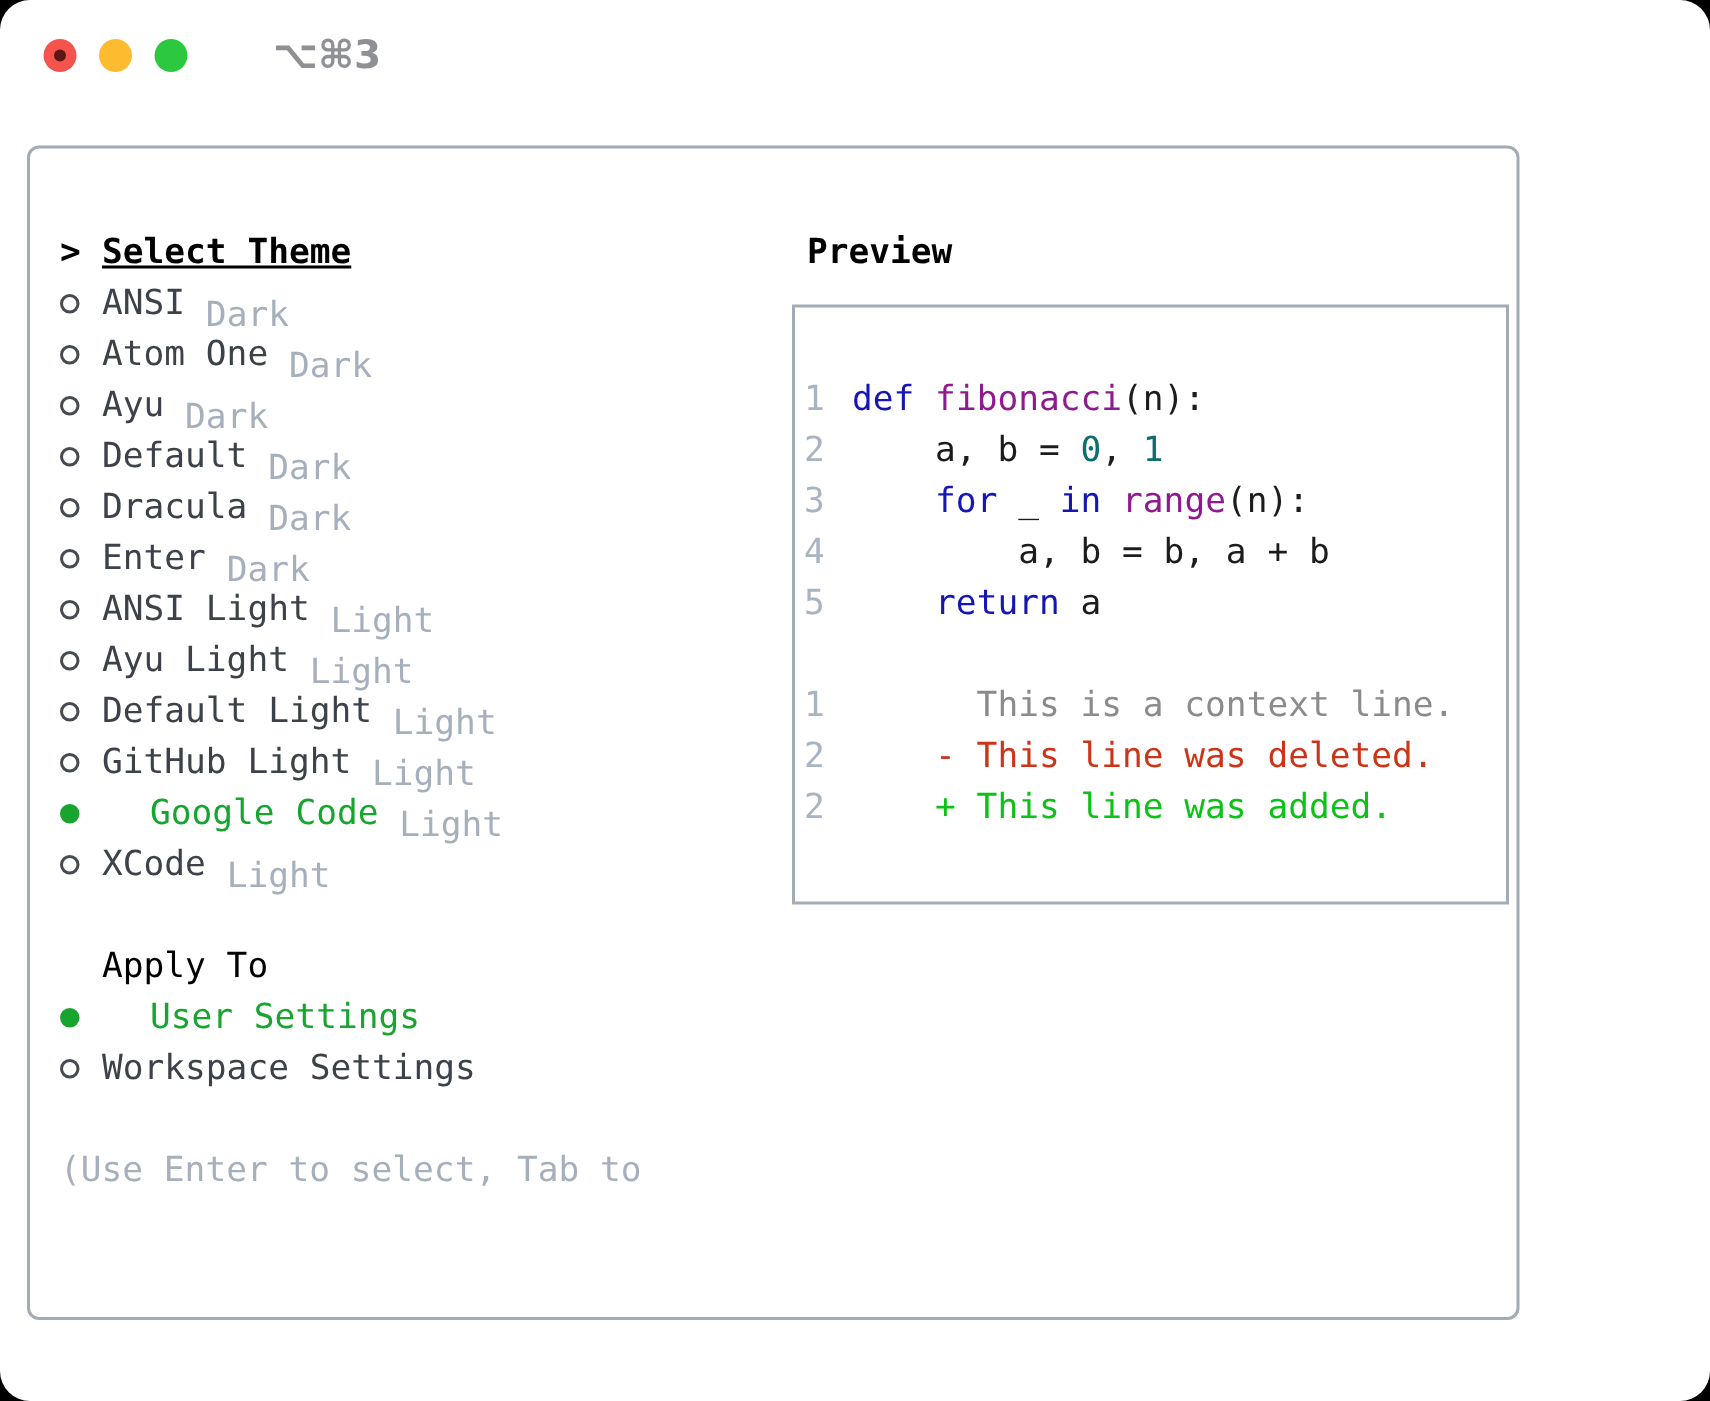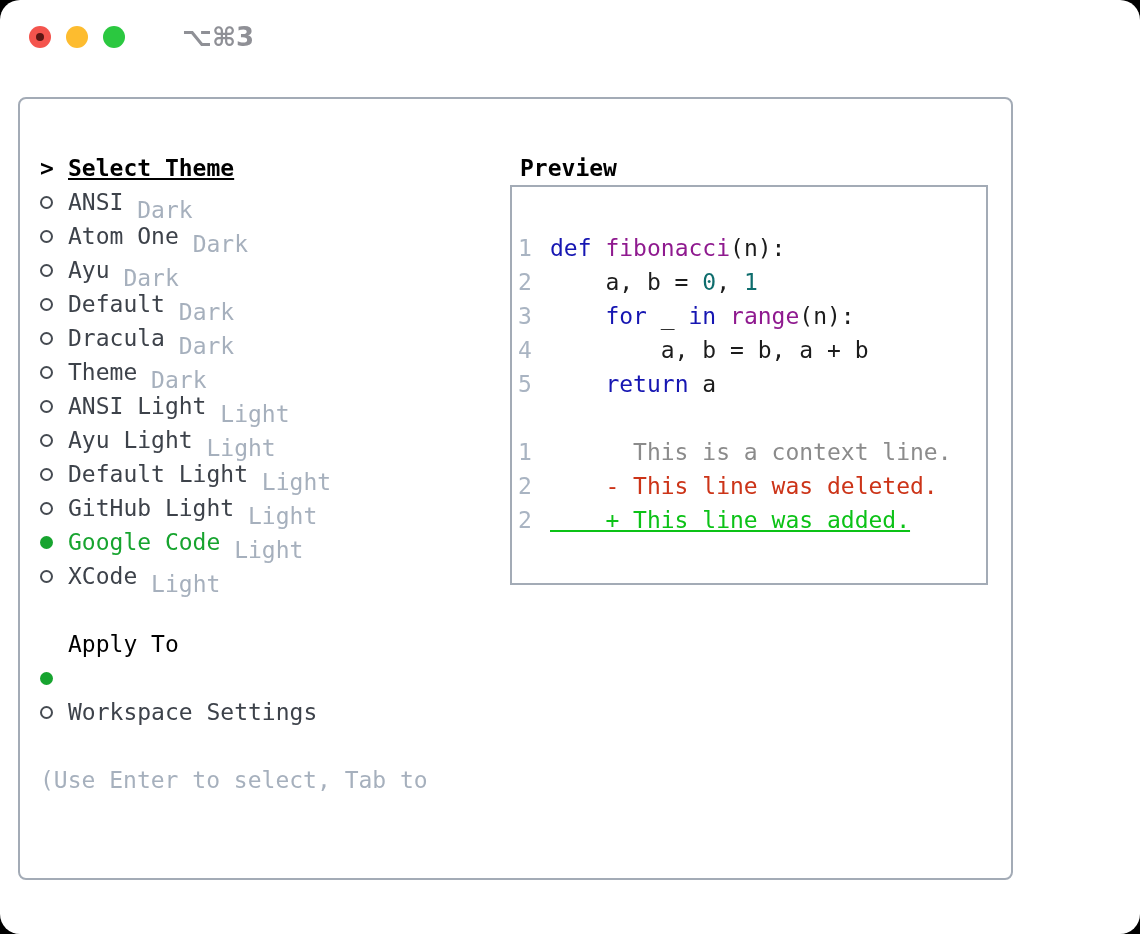--- a/index.html
+++ b/index.html
@@ -27,38 +27,38 @@
 
   
   .left-col{position:absolute;left:20px;top:52px;}
   .bullet{width:28px;flex:0 0 28px;display:inline-flex;align-items:center;}
   .caret{font-weight:bold;color:#000;}
   .dot{width:13px;height:13px;box-sizing:border-box;border-radius:50%;border:2px solid #464b52;}
   .dot.sel{border:none;background:var(--accent-green,#17a42f);}
   .header-label{font-weight:bold;color:var(--heading,#000);text-decoration:underline;}
   .apply-label{color:var(--heading,#000);}
   .tname{color:var(--text-dark,#3d424a);}
-  .tname.selname{color:var(--accent-green,#17a42f);}
+  .tname.selname{color:var(--accent-green,#17a42f);margin-left:32px;}
   .variant{color:var(--muted,#a6b0bd);margin-top:16px;}
   .help-line{color:var(--muted,#a6b0bd);}
 
   
-  .right-col{position:absolute;left:482px;top:52px;}
+  .right-col{position:absolute;left:500px;top:52px;}
   .preview-title{font-weight:bold;color:var(--heading,#000);margin-left:18px;}
-  .preview-box{width:478px;height:400px;box-sizing:border-box;margin-left:8px;
+  .preview-box{width:478px;height:400px;box-sizing:border-box;margin-left:8px;margin-top:18px;
                border:2px solid var(--border,#a3abb6);padding:44px 0 0 6px;overflow:hidden;}
   .pline{height:34px;line-height:34px;white-space:pre;font-size:23px;}
   .ln{display:inline-block;width:24px;margin-right:8px;color:var(--line-number,#a9b4c2);}
   .tok-pln{color:var(--code-plain,#1c1c1c);}
   .tok-kwd{color:var(--code-keyword,#1616b2);}
   .tok-fn{color:var(--code-function,#8f1a8f);}
   .tok-lit{color:var(--code-literal,#0e6d6d);}
   .diff-ctx{color:var(--diff-context,#8b8b8b);}
   .diff-del{color:var(--diff-deleted,#cc3418);text-align:center;}
-  .diff-add{color:var(--diff-added,#0cc217);text-decoration:underline;}
+  .diff-add{color:var(--diff-added,#0cc217);}
 </style>
 </head>
 <body>
 
 <div class="screen">
   <div class="window">
 
     <div class="titlebar">
       <span class="light red">
         <span class="reddot"></span>
@@ -75,38 +75,38 @@
           <span class="bullet caret">&gt;</span>
           <span class="header-label">Select Theme</span>
         </div>
 
         <div id="theme-list">
             <div class="row"><span class="bullet"><span class="dot"></span></span><span class="tname">ANSI</span><span class="variant"> Dark</span></div>
             <div class="row"><span class="bullet"><span class="dot"></span></span><span class="tname">Atom One</span><span class="variant"> Dark</span></div>
             <div class="row"><span class="bullet"><span class="dot"></span></span><span class="tname">Ayu</span><span class="variant"> Dark</span></div>
             <div class="row"><span class="bullet"><span class="dot"></span></span><span class="tname">Default</span><span class="variant"> Dark</span></div>
             <div class="row"><span class="bullet"><span class="dot"></span></span><span class="tname">Dracula</span><span class="variant"> Dark</span></div>
-            <div class="row"><span class="bullet"><span class="dot"></span></span><span class="tname">Theme</span><span class="variant"> Dark</span></div>
+            <div class="row"><span class="bullet"><span class="dot"></span></span><span class="tname">Enter</span><span class="variant"> Dark</span></div>
             <div class="row"><span class="bullet"><span class="dot"></span></span><span class="tname">ANSI Light</span><span class="variant"> Light</span></div>
             <div class="row"><span class="bullet"><span class="dot"></span></span><span class="tname">Ayu Light</span><span class="variant"> Light</span></div>
             <div class="row"><span class="bullet"><span class="dot"></span></span><span class="tname">Default Light</span><span class="variant"> Light</span></div>
             <div class="row"><span class="bullet"><span class="dot"></span></span><span class="tname">GitHub Light</span><span class="variant"> Light</span></div>
             <div class="row"><span class="bullet"><span class="dot sel"></span></span><span class="tname selname">Google Code</span><span class="variant"> Light</span></div>
             <div class="row"><span class="bullet"><span class="dot"></span></span><span class="tname">XCode</span><span class="variant"> Light</span></div>
           </div>
 
         <div class="spacer"></div>
 
         <div class="row">
           <span class="bullet"></span>
           <span class="apply-label">Apply To</span>
         </div>
 
         <div id="apply-list">
-            <div class="row"><span class="bullet"><span class="dot sel"></span></span></div>
+            <div class="row"><span class="bullet"><span class="dot sel"></span></span><span class="tname selname">User Settings</span></div>
             <div class="row"><span class="bullet"><span class="dot"></span></span><span class="tname">Workspace Settings</span></div>
           </div>
 
         <div class="spacer"></div>
 
         <div>
           <div class="row help-line">(Use Enter to select, Tab to</div>
         </div>
       </div>
 

